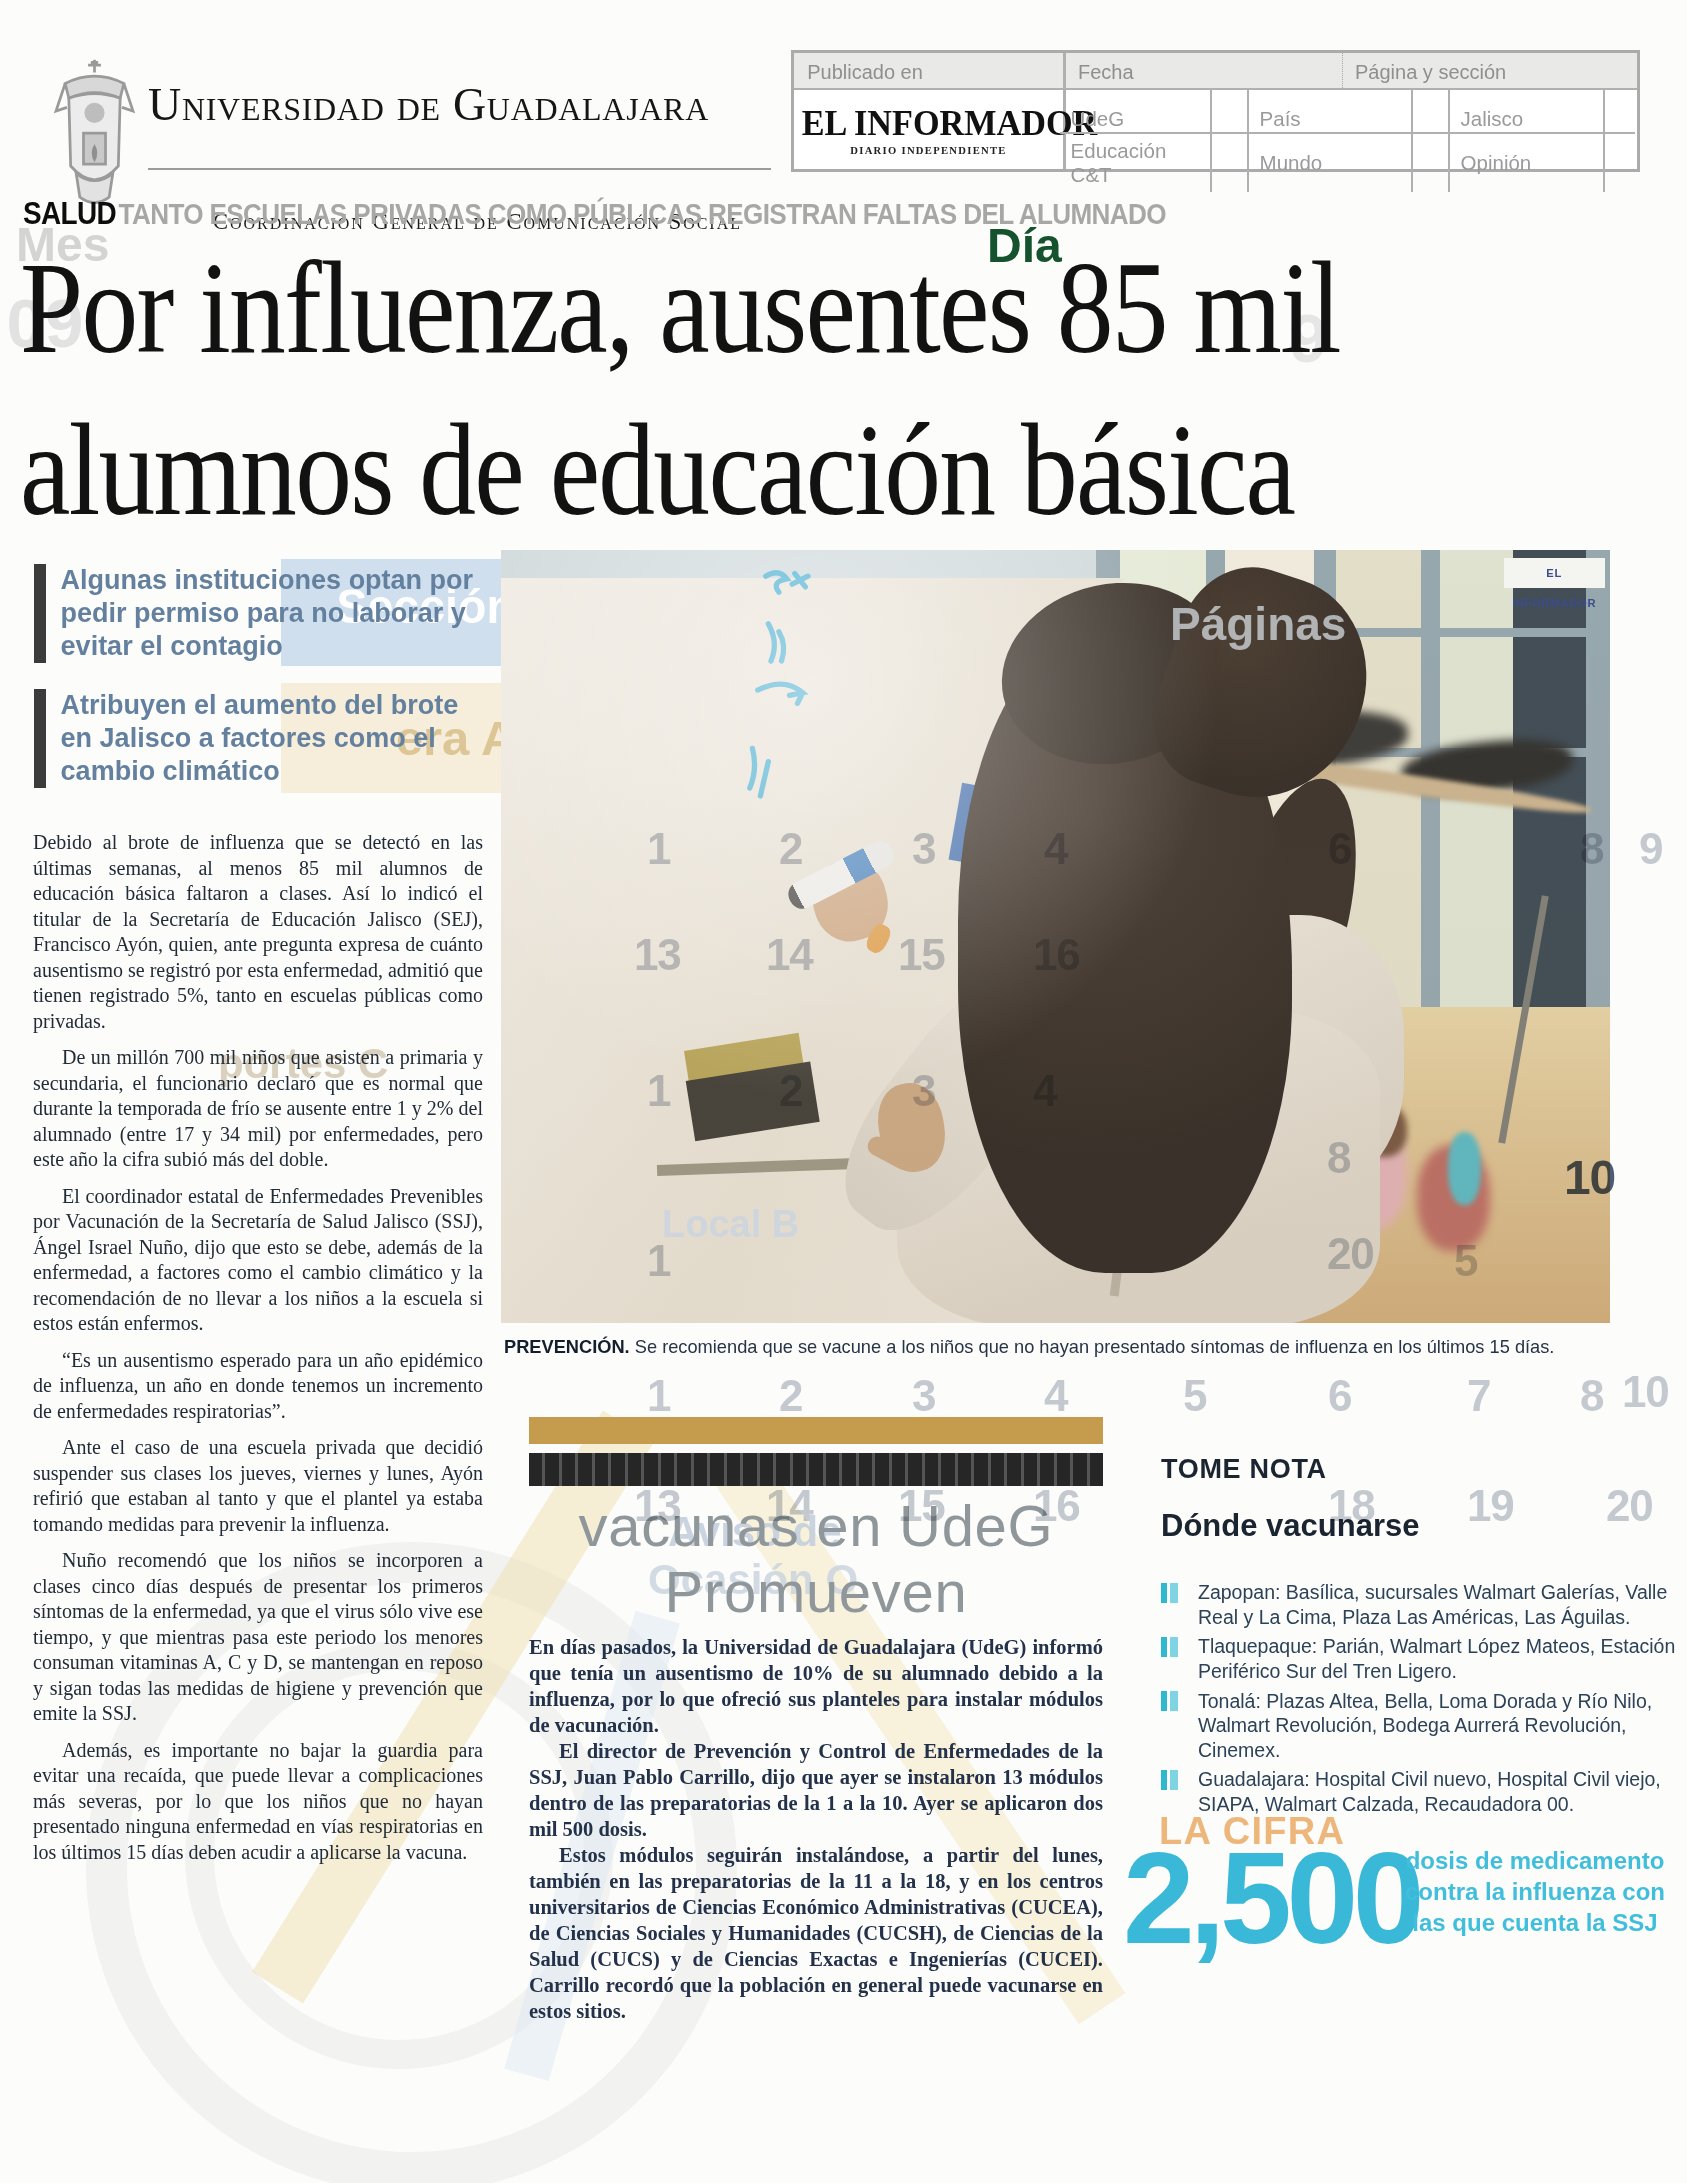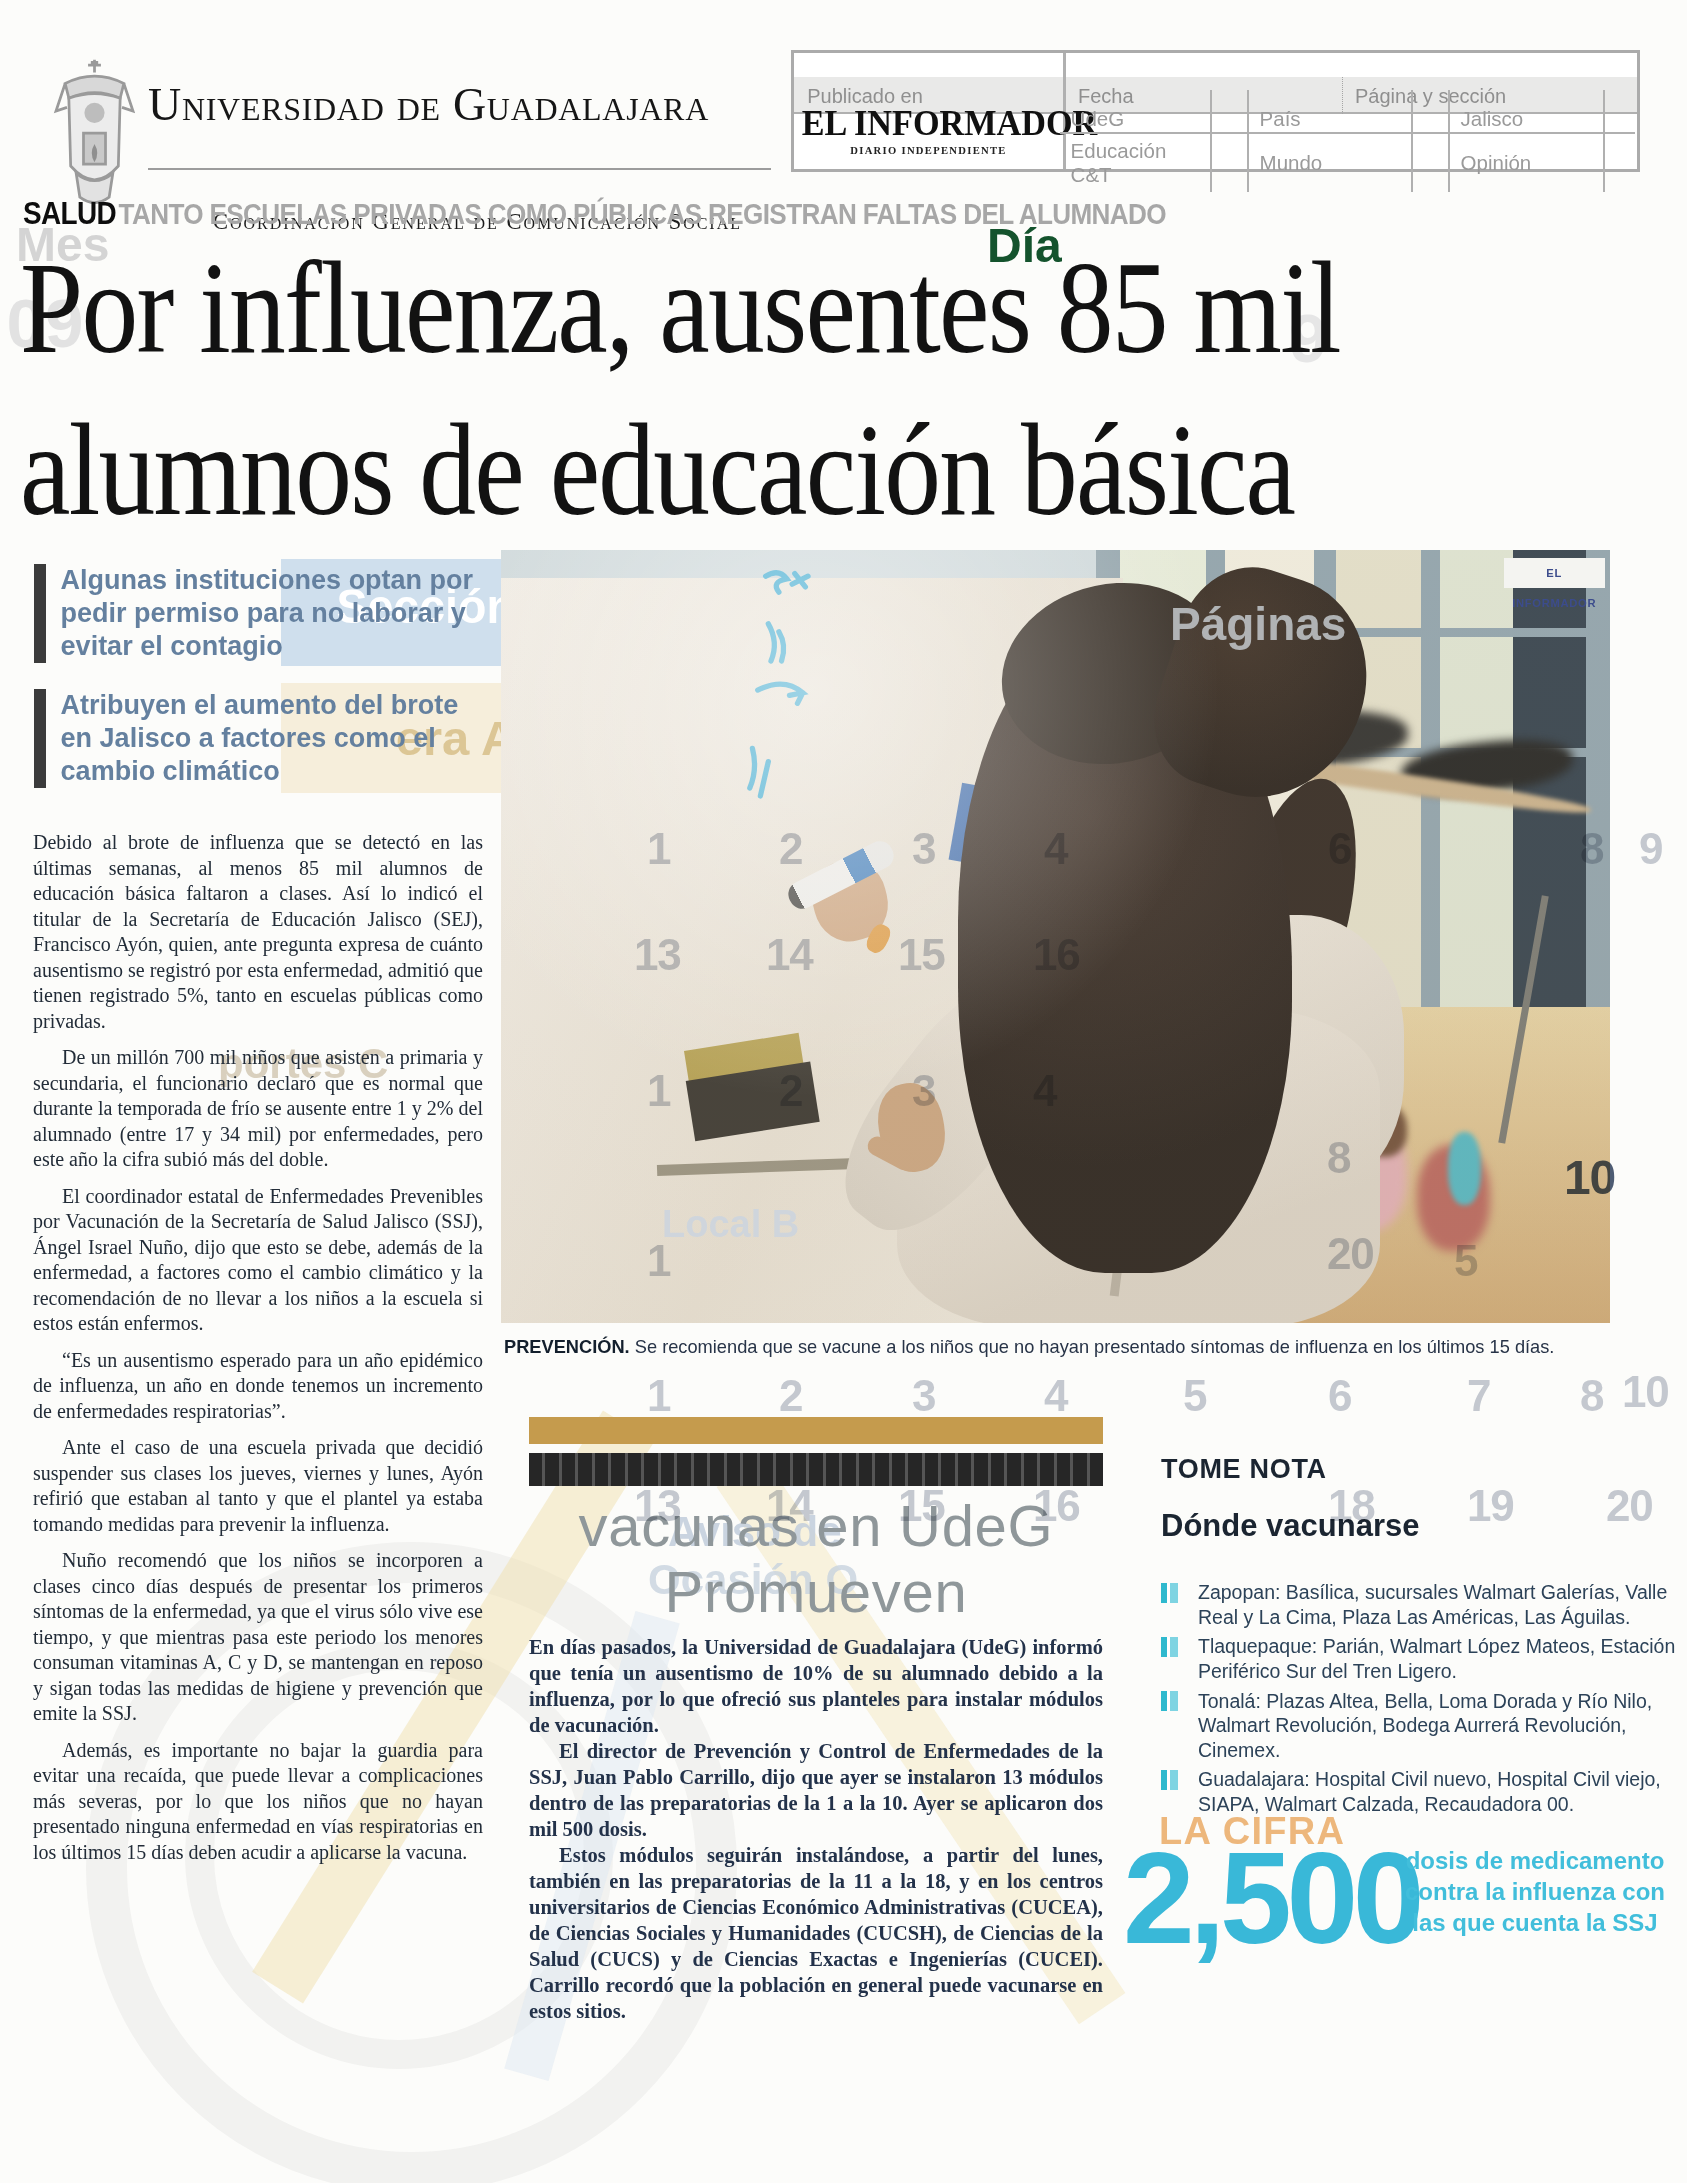--- a/index.html
+++ b/index.html
@@ -12,21 +12,21 @@
     letter-spacing:0.7px;color:#161616;white-space:nowrap;}
   #uni-underline{position:absolute;left:148px;top:168px;width:623px;height:2px;background:#9c9c9c;z-index:3;}
   #uni-network{position:absolute;left:151px;top:175px;width:625px;z-index:3;
     font-family:"Liberation Serif",serif;font-size:24.5px;color:#a9a9a9;letter-spacing:8.6px;white-space:nowrap;}
   #uni-coord{position:absolute;left:213px;top:209px;z-index:3;
     font-family:"Liberation Serif",serif;font-variant:small-caps;font-size:22.5px;color:#1c1c1c;letter-spacing:2px;white-space:nowrap;}
   
   #pubtable{position:absolute;left:791px;top:50px;width:849px;height:122px;z-index:3;
     border:3.3px solid #ababab;box-sizing:border-box;background:#fff;}
   .pt-header{position:absolute;left:0;top:0;width:100%;height:37px;background:#e9e9e8;
-    border-bottom:2.6px solid #b0b0b0;box-sizing:border-box;margin-top:24px;}
+    border-bottom:2.6px solid #b0b0b0;box-sizing:border-box;}
   .pt-vdiv{position:absolute;left:269px;top:0;width:2.6px;height:100%;background:#b0b0b0;}
   .pt-dotted{position:absolute;left:548px;top:0;width:0;height:37px;border-left:1.3px dotted #a5a5a5;}
   .pt-label{position:absolute;font-size:20px;color:#8f8f8f;top:8px;}
   #informador{position:absolute;left:0;top:37px;width:269px;height:81px;text-align:center;}
   #informador .big{font-family:"Liberation Serif",serif;font-weight:900;font-size:36px;color:#111;
     display:inline-block;transform:scaleX(.95);margin-top:12px;white-space:nowrap;}
   #informador .small{font-family:"Liberation Serif",serif;font-weight:700;font-size:10.6px;color:#222;letter-spacing:1.3px;margin-top:1.3px;}
   .pt-row{position:absolute;left:266px;width:575px;height:58px;display:grid;
     grid-template-columns:152px 37px 164px 37px 155px 30px;}
   .pt-row.r1{top:37px;}

